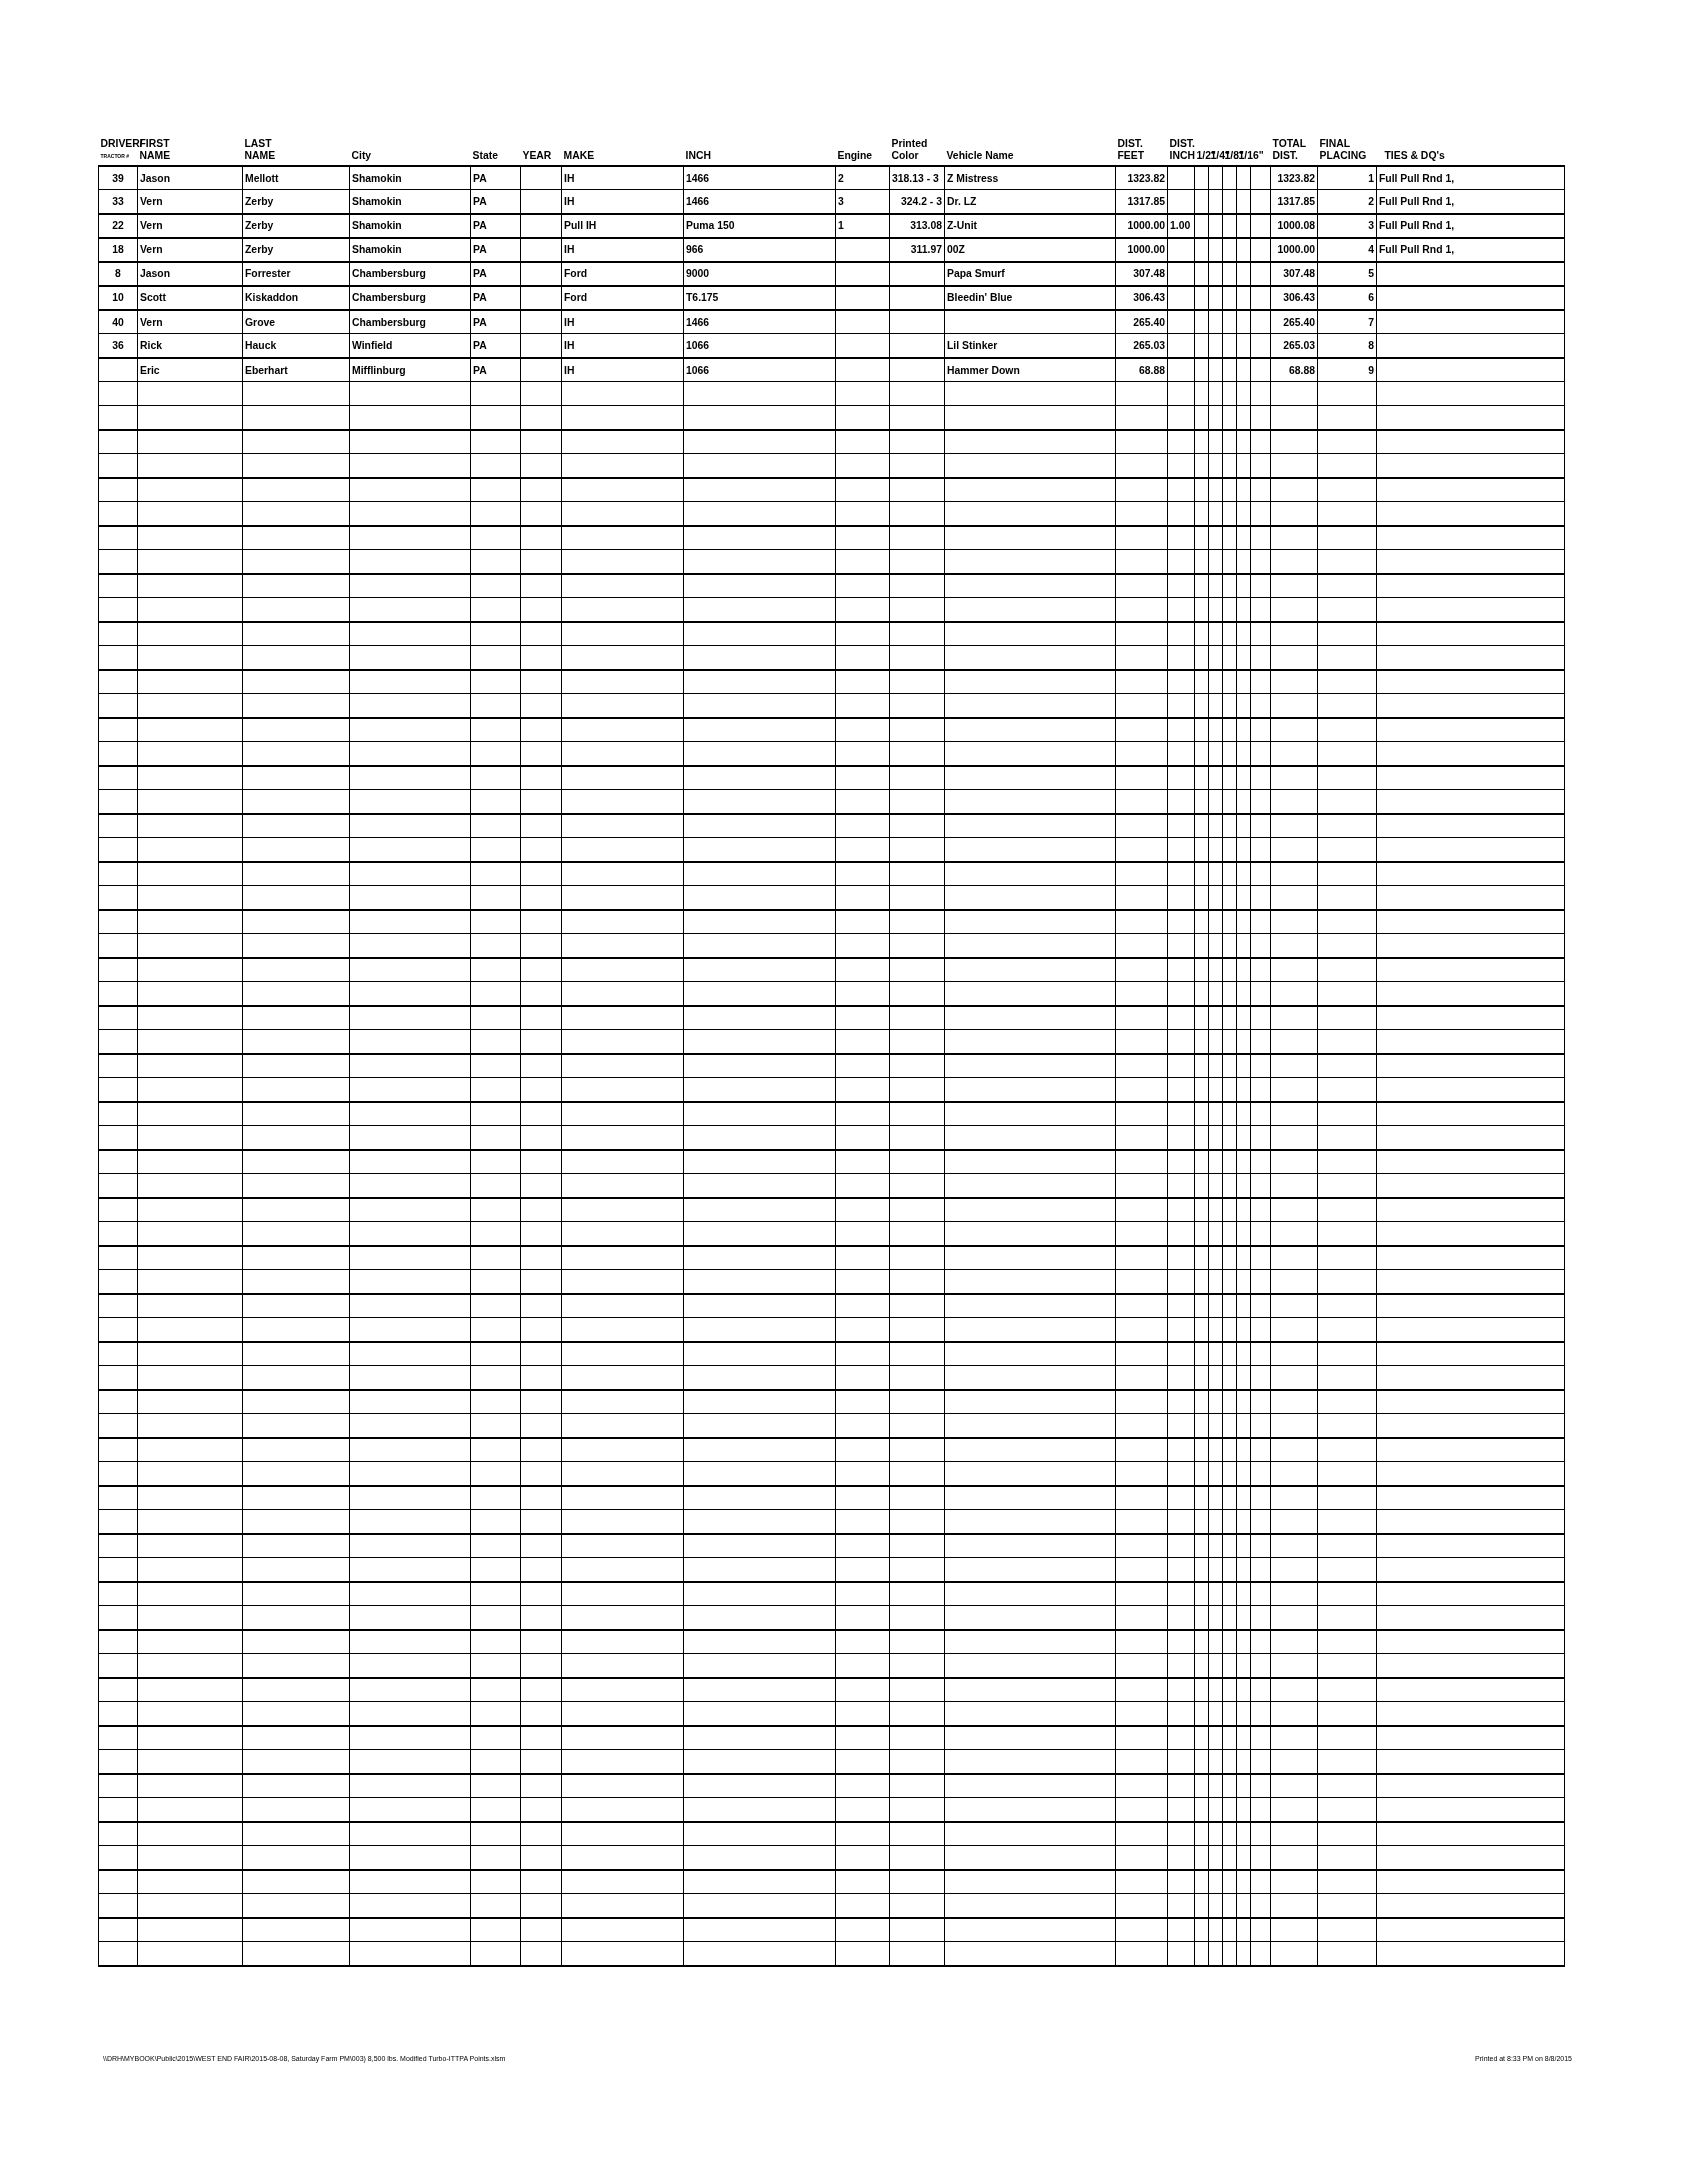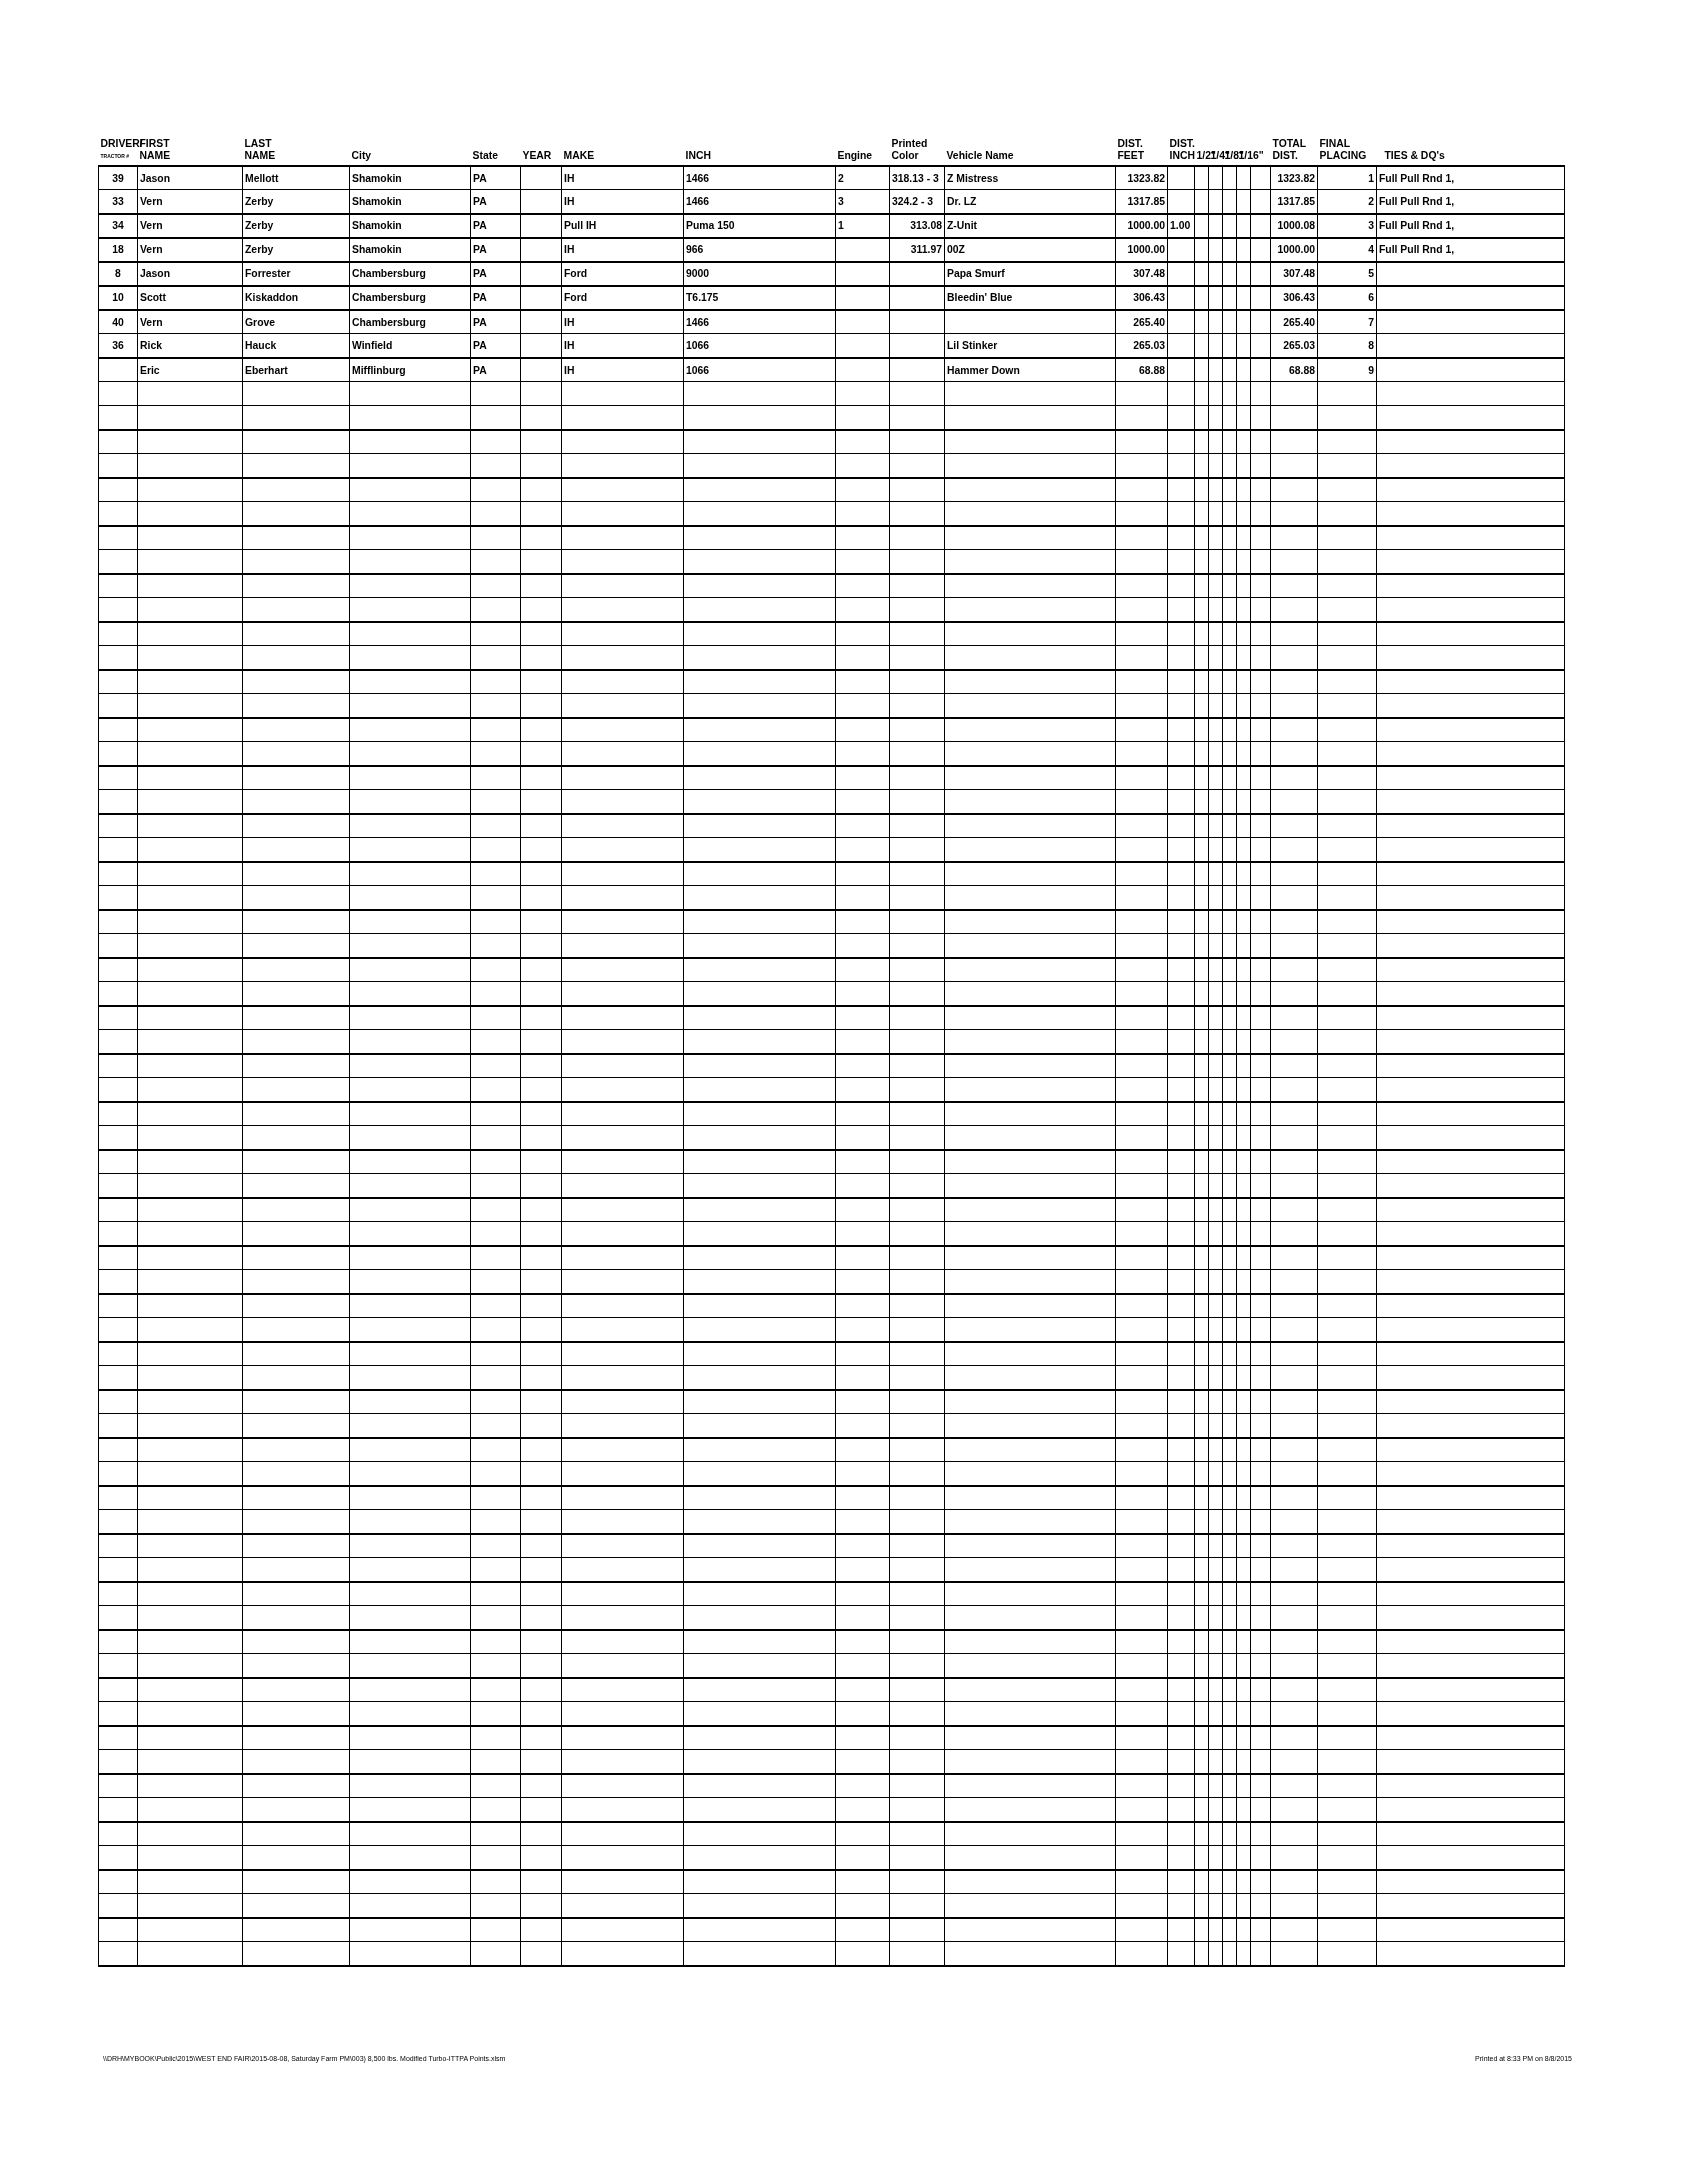--- a/index.html
+++ b/index.html
@@ -147,35 +147,35 @@
       <tr class="hb">
         <td style="text-align: center;">33</td>
         <td style="text-align: left;">Vern</td>
         <td style="text-align: left;">Zerby</td>
         <td style="text-align: left;">Shamokin</td>
         <td style="text-align: left;">PA</td>
         <td style="text-align: left;"></td>
         <td style="text-align: left;">IH</td>
         <td style="text-align: left;">1466</td>
         <td style="text-align: left;">3</td>
-        <td style="text-align: left;">324.2 - 3</td>
+        <td style="text-align: right;">324.2 - 3</td>
         <td style="text-align: left;">Dr. LZ</td>
         <td style="text-align: right;">1317.85</td>
         <td style="text-align: left;"></td>
         <td style="text-align: left;"></td>
         <td style="text-align: left;"></td>
         <td style="text-align: left;"></td>
         <td style="text-align: left;"></td>
         <td style="text-align: left;"></td>
         <td style="text-align: right;">1317.85</td>
         <td style="text-align: right;">2</td>
         <td style="text-align: left;">Full Pull Rnd 1,</td>
       </tr>
       <tr class="hb">
-        <td style="text-align: center;">34</td>
+        <td style="text-align: center;">22</td>
         <td style="text-align: left;">Vern</td>
         <td style="text-align: left;">Zerby</td>
         <td style="text-align: left;">Shamokin</td>
         <td style="text-align: left;">PA</td>
         <td style="text-align: left;"></td>
         <td style="text-align: left;">Pull IH</td>
         <td style="text-align: left;">Puma 150</td>
         <td style="text-align: left;">1</td>
         <td style="text-align: right;">313.08</td>
         <td style="text-align: left;">Z-Unit</td>

